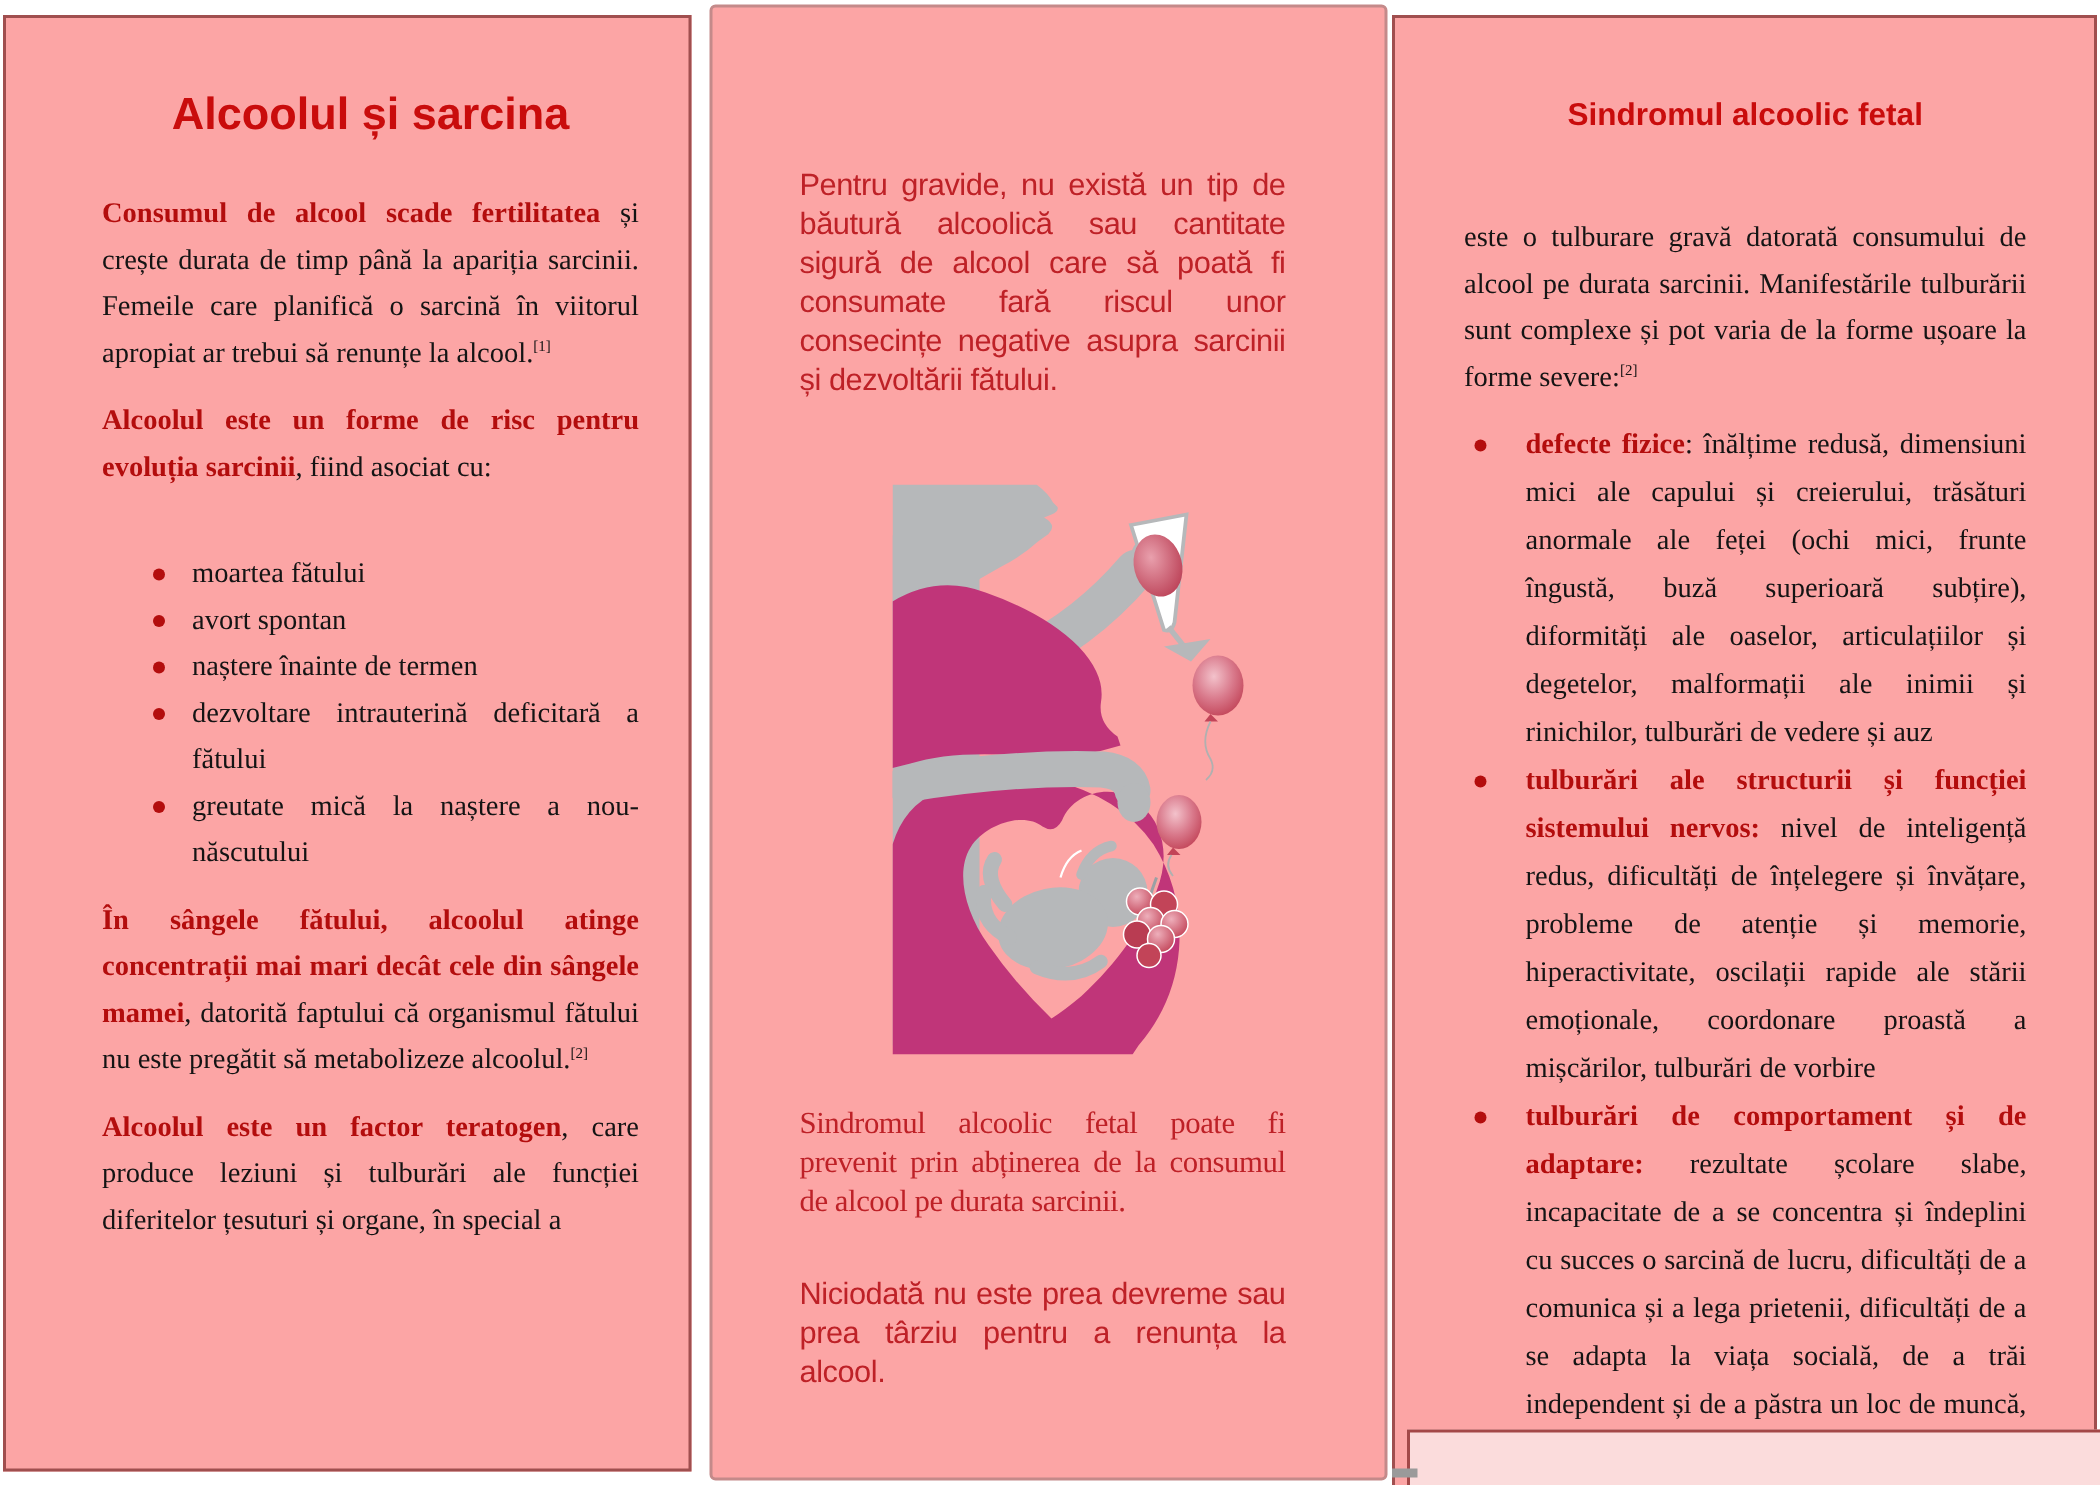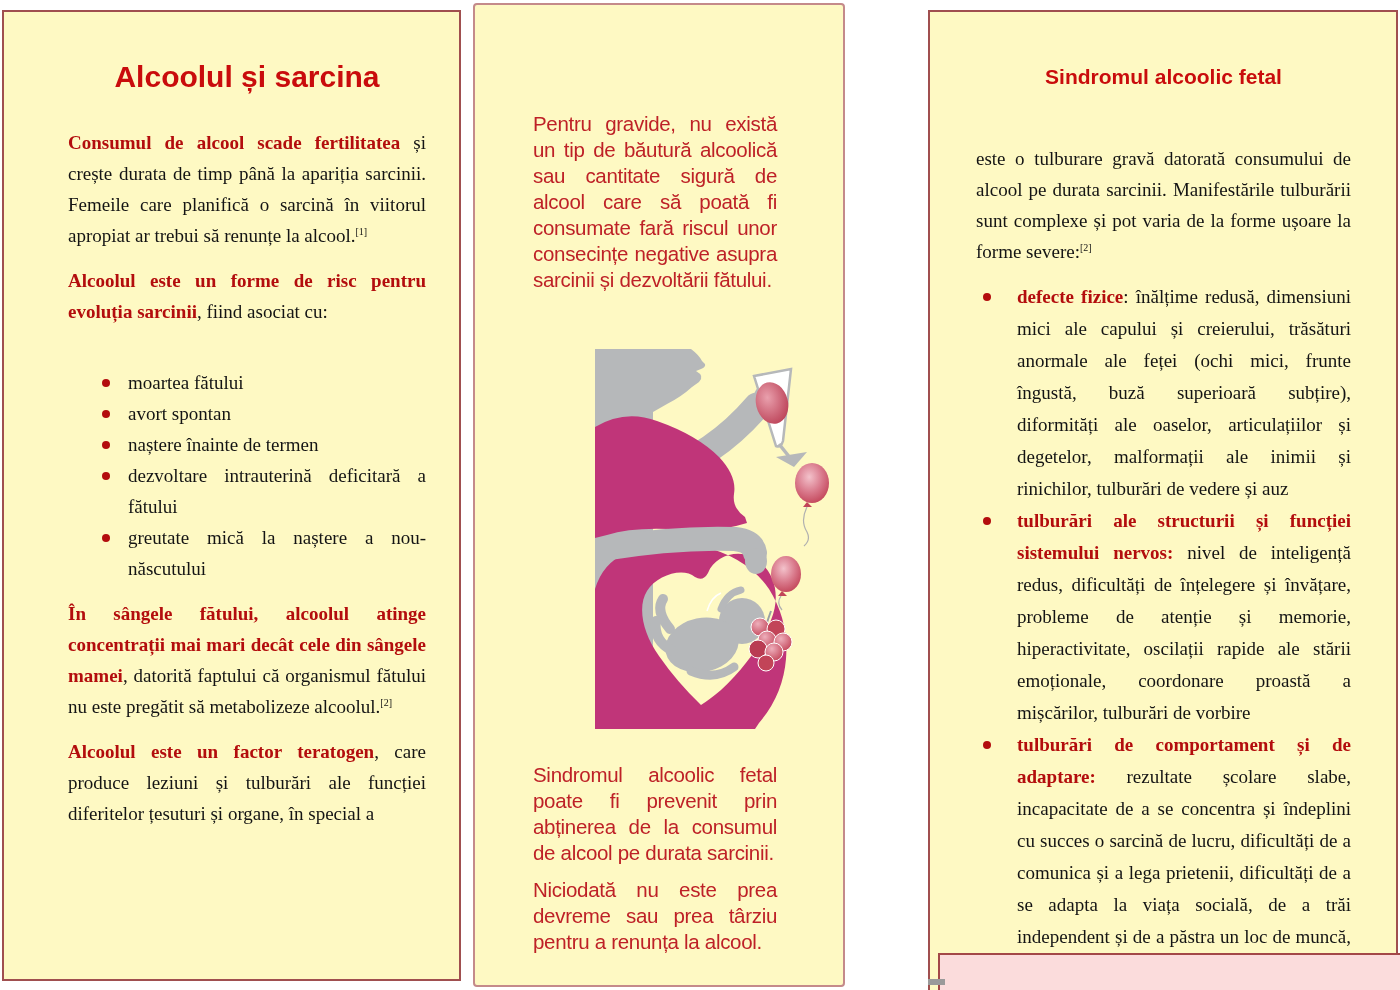--- a/index.html
+++ b/index.html
@@ -1,23 +1,23 @@
 <!DOCTYPE html>
 <html><head>
 <meta charset="utf-8">
 <style>
   html,body{margin:0;padding:0;background:#ffffff;}
   #page{position:relative;width:1400px;height:990px;background:#ffffff;overflow:hidden;
         font-family:"Liberation Serif",serif;}
 
   
-  .panel{position:absolute;background:#fef9c3;box-sizing:border-box;}
+  .panel{position:absolute;background:#fca5a5;box-sizing:border-box;}
   #panel-left{left:2px;top:10px;width:459px;height:971px;border:2px solid #a04f4f;
               padding:46px 33px 0 64px;}
-  #panel-mid{left:473px;top:3px;width:372px;height:984px;border:2px solid #c48a8a;
+  #panel-mid{left:473px;top:3px;width:452px;height:984px;border:2px solid #c48a8a;
              border-radius:4px;padding:106px 66px 0 58px;}
   #panel-right{left:928px;top:10px;width:470px;height:985px;border:2px solid #a04f4f;
                padding:46px 45px 0 46px;}
 
   
   .panel-title{font-family:"Liberation Sans",sans-serif;font-weight:bold;
                font-size:30px;line-height:37px;color:#c90c0c;text-align:center;margin:0;}
   #panel-left .panel-title{margin-bottom:32px;}
   #panel-right .panel-title{font-size:21px;margin-bottom:48px;}
 
@@ -33,22 +33,22 @@
   ul.dotlist li{position:relative;padding-left:28px;font-size:19px;line-height:31px;
                 color:#141414;text-align:justify;}
   #panel-right ul.dotlist li{padding-left:34px;line-height:32px;}
   ul.dotlist li::before{content:"";position:absolute;left:2px;top:12px;width:8px;height:8px;
                 border-radius:50%;background:#b30d0d;}
   #panel-right ul.dotlist li::before{left:0;}
 
   
   .mid-text{font-family:"Liberation Sans",sans-serif;font-size:20.5px;line-height:26px;
             color:#be2127;text-align:justify;letter-spacing:-0.3px;margin:0;}
-  #mid-p2{margin-top:33px;line-height:26px;}
-  #mid-p3{margin-top:11px;}
+  #mid-p2{margin-top:33px;line-height:26px;font-family:Liberation Serif, serif;}
+  #mid-p3{margin-top:36px;}
 
   
   #figure-wrap{margin:56px 0 0 62px;width:240px;height:380px;}
 
   
   #pink-box{position:absolute;left:938px;top:953px;width:470px;height:60px;
             background:#fbdcdc;border:2px solid #a34848;box-sizing:border-box;}
   #edge-stub{position:absolute;left:928px;top:979px;width:17px;height:6px;background:#9a9a9a;}
 </style>
 </head>

